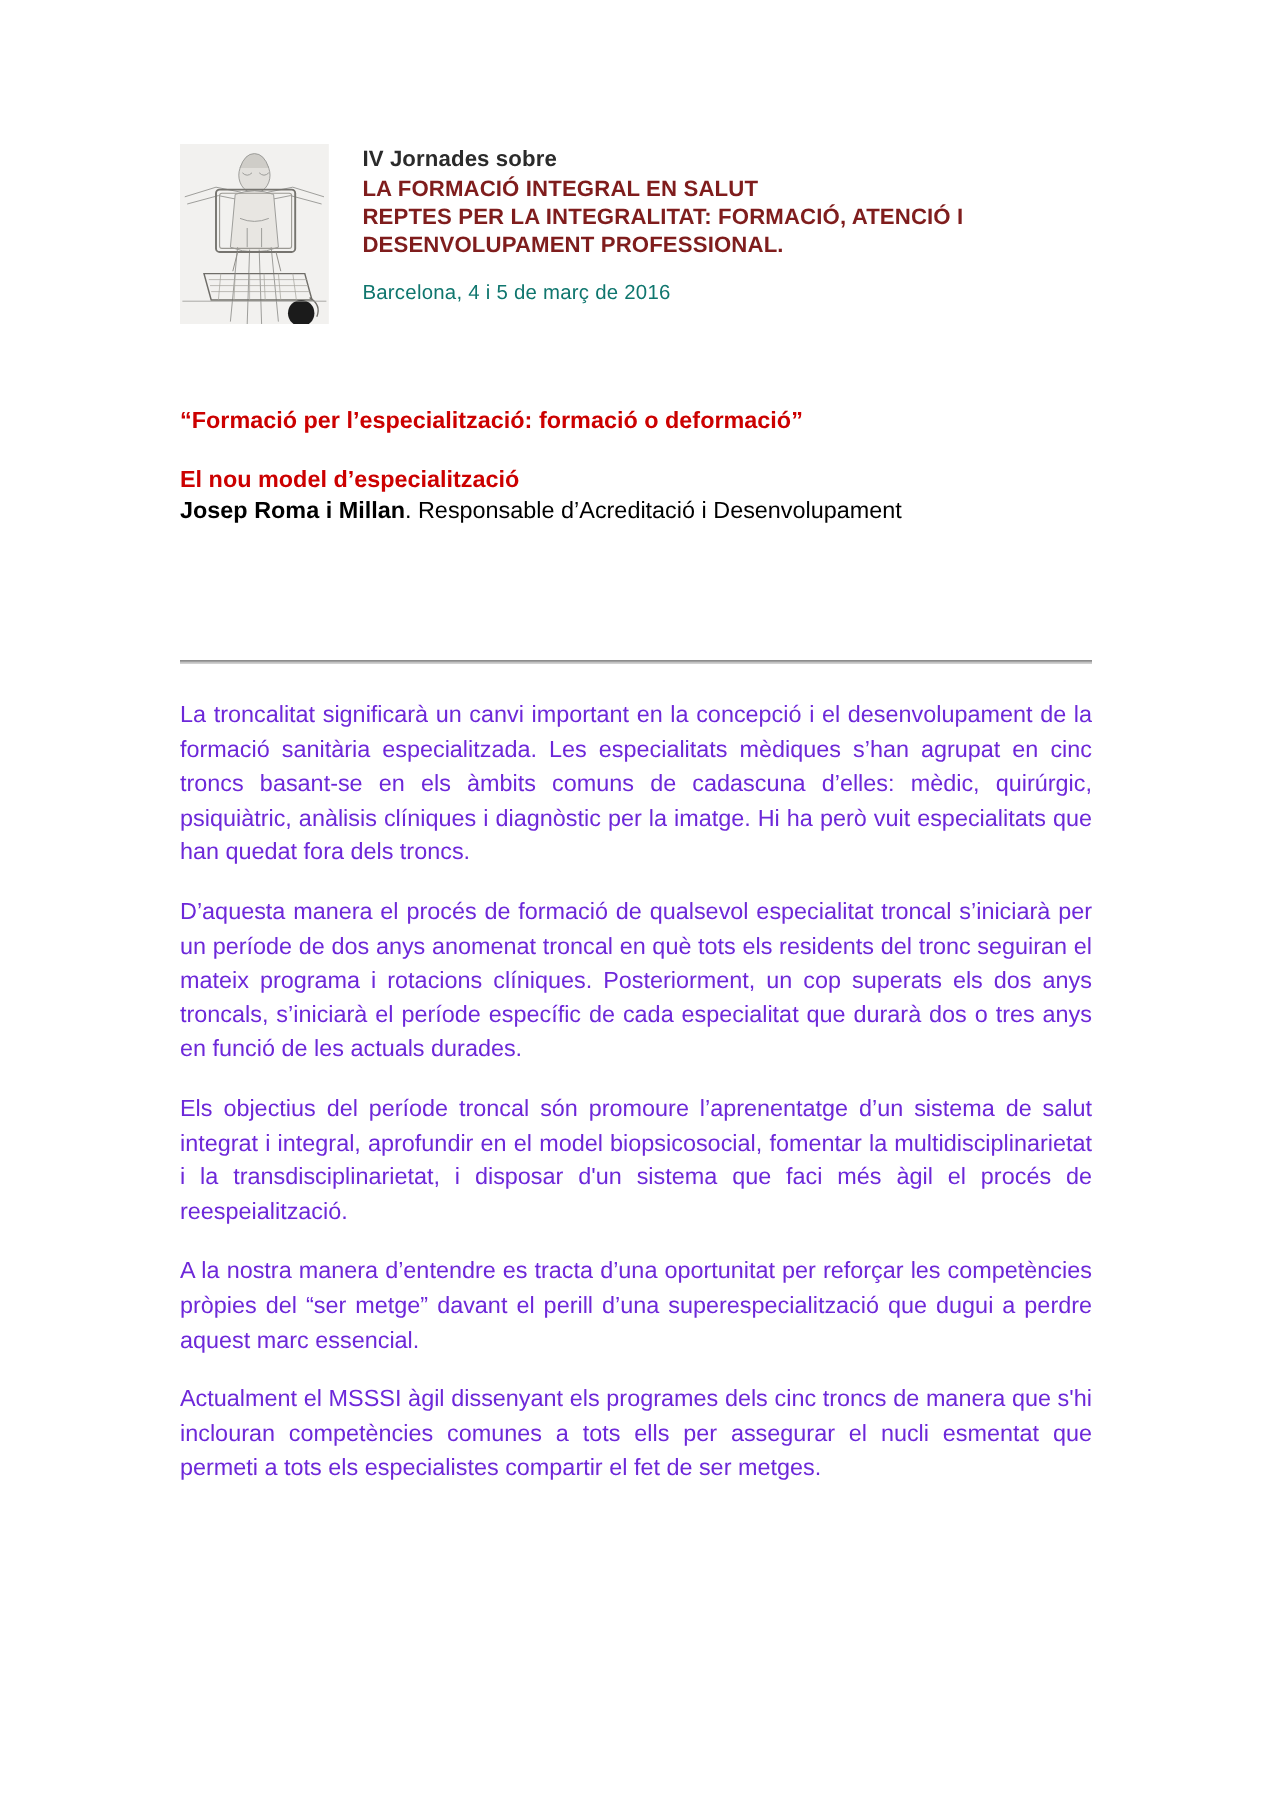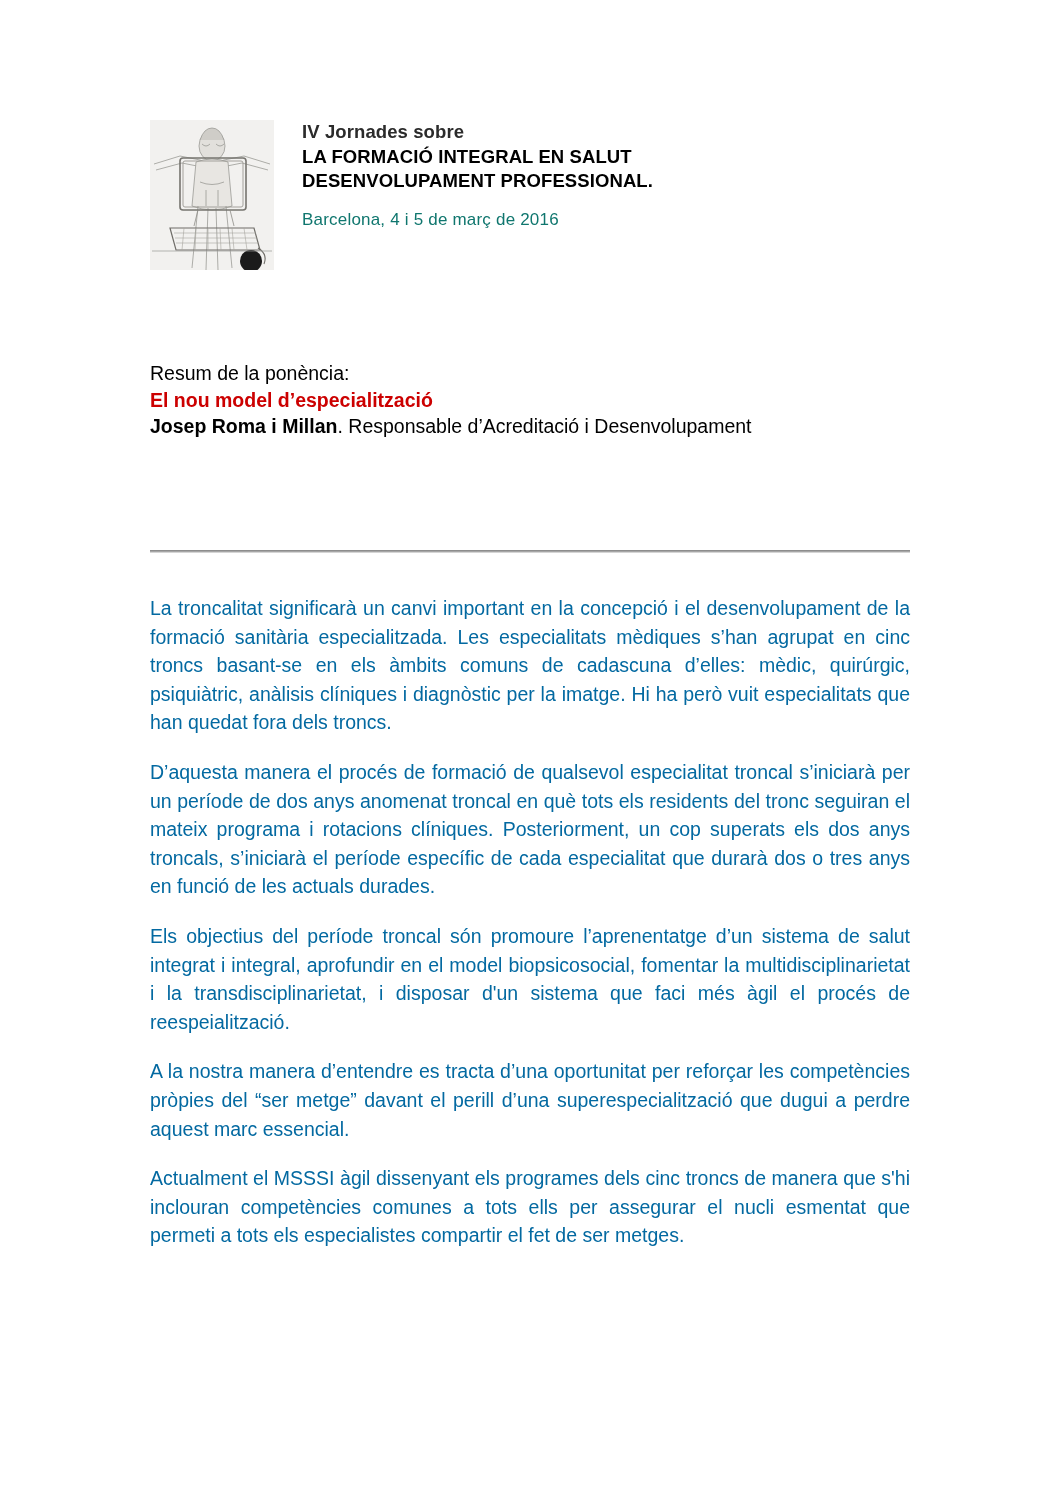--- a/index.html
+++ b/index.html
@@ -53,21 +53,21 @@
     font-size: 18.5px;
     font-weight: bold;
     color: #2b2b2b;
     letter-spacing: 0.1px;
     line-height: 23px;
     margin-bottom: 2px;
   }
   .banner-line-red {
     font-size: 18.5px;
     font-weight: bold;
-    color: #000000;
+    color: #7f1d1d;
     letter-spacing: 0.1px;
     line-height: 23.5px;
   }
   .banner-date {
     margin-top: 17px;
     font-size: 17px;
     color: #0f766e;
     letter-spacing: 0.2px;
     line-height: 22px;
   }
@@ -112,26 +112,26 @@
   }
 
   
   .body-text {
     position: absolute;
     left: 150px;
     top: 578px;
     width: 760px;
   }
   .body-text p {
-    margin: 12px 0 21px 0;
+    margin: 0 0 21px 0;
     font-size: 19.5px;
     line-height: 28.6px;
     text-align: justify;
     text-justify: inter-word;
-    color: #0369a1;
+    color: #6d28d9;
   }
   .body-text p:last-child { margin-bottom: 0; }
 </style>
 </head>
 <body>
 
 <div class="page">
 
   <div class="banner">
 
@@ -175,29 +175,30 @@
         <circle cx="101" cy="141" r="11" fill="#1b1b1b"></circle>
         <path d="M108 128 q10 6 6 16" stroke="#6f6d68" stroke-width="1.1" fill="none"></path>
 
         <path d="M2 131 L122 131" stroke="#9a9a96" stroke-width="0.7" fill="none"></path>
       </svg>
     </div>
 
     <div class="banner-text">
       <div class="banner-line1">IV Jornades sobre</div>
       <div class="banner-line-red">LA FORMACIÓ INTEGRAL EN SALUT</div>
+      <div class="banner-line-red">REPTES PER LA INTEGRALITAT: FORMACIÓ, ATENCIÓ I</div>
       <div class="banner-line-red">DESENVOLUPAMENT PROFESSIONAL.</div>
       <div class="banner-date">Barcelona, 4 i 5 de març de 2016</div>
     </div>
 
   </div>
 
   <div class="intro">
+    <div class="intro-red">“Formació per l’especialització: formació o deformació”</div>
     <div class="intro-gap"></div>
-    <div class="intro-line">Resum de la ponència:</div>
     <div class="intro-red">El nou model d’especialització</div>
     <div class="intro-person"><b>Josep Roma i Millan</b><span>. Responsable d’Acreditació i Desenvolupament</span></div>
   </div>
 
   <div class="divider"></div>
 
   <div class="body-text">
     <p>La troncalitat significarà un canvi important en la concepció i el desenvolupament de la formació sanitària especialitzada. Les especialitats mèdiques s’han agrupat en cinc troncs basant-se en els àmbits comuns de cadascuna d’elles: mèdic, quirúrgic, psiquiàtric, anàlisis clíniques i diagnòstic per la imatge. Hi ha però vuit especialitats que han quedat fora dels troncs.</p>
     <p>D’aquesta manera el procés de formació de qualsevol especialitat troncal s’iniciarà per un període de dos anys anomenat troncal en què tots els residents del tronc seguiran el mateix programa i rotacions clíniques. Posteriorment, un cop superats els dos anys troncals, s’iniciarà el període específic de cada especialitat que durarà dos o tres anys en funció de les actuals durades.</p>
     <p>Els objectius del període troncal són promoure l’aprenentatge d’un sistema de salut integrat i integral, aprofundir en el model biopsicosocial, fomentar la multidisciplinarietat i la transdisciplinarietat, i disposar d'un sistema que faci més àgil el procés de reespeialització.</p>

